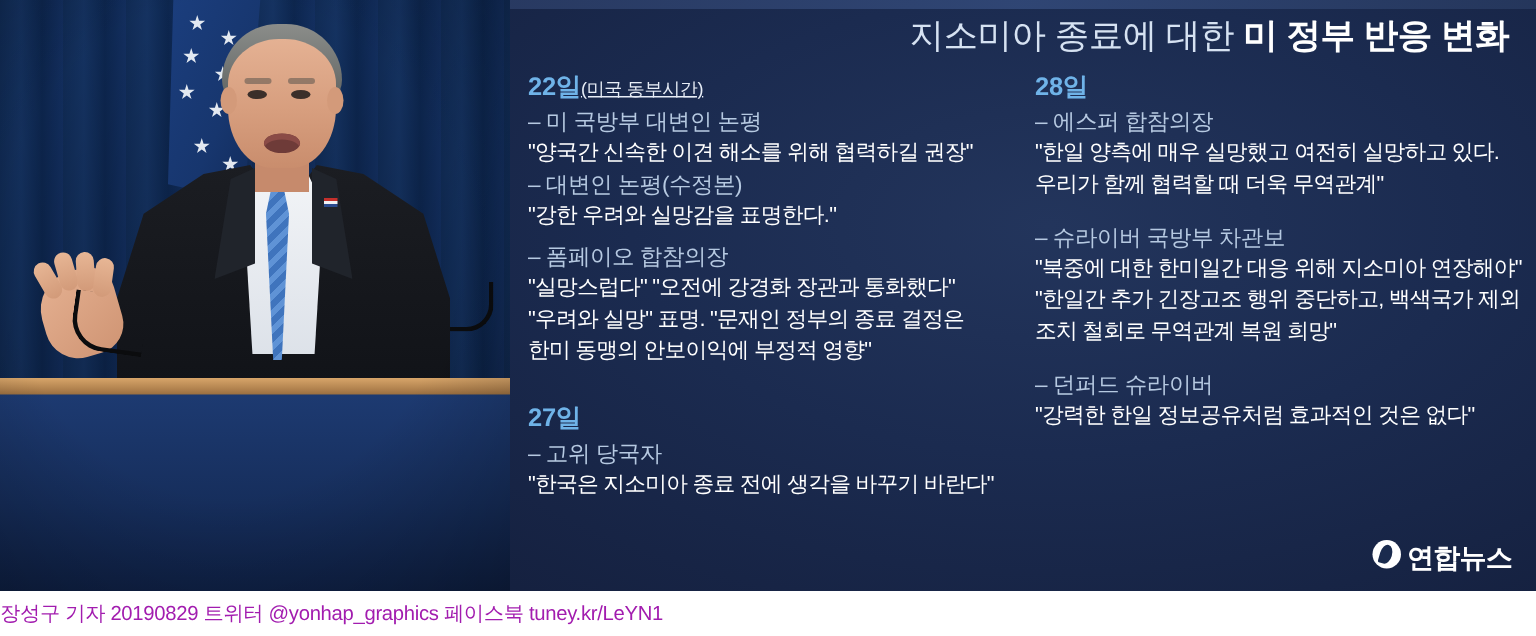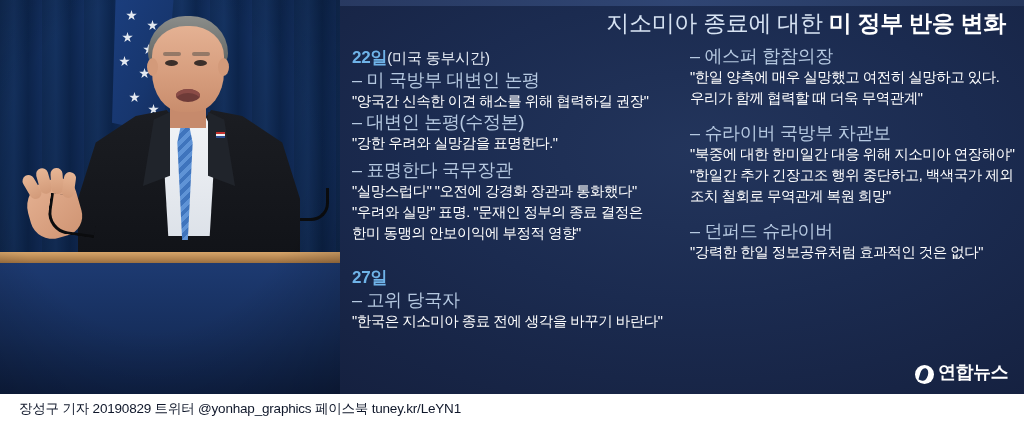--- a/index.html
+++ b/index.html
@@ -250,48 +250,49 @@
   .blk { margin-bottom: 4px; }
 
   .day {
     font-size: 17px;
     line-height: 24px;
     font-weight: bold;
     color: #6fb3e8;
     letter-spacing: -0.2px;
   }
   .day .day-note {
-    font-size: 15px;
+    font-size: 12px;
     font-weight: normal;
     color: #e8eef7;
     letter-spacing: -0.2px;
+    text-decoration: underline;
   }
   .src {
-    font-size: 18px;
+    font-size: 15px;
     line-height: 21px;
     color: #b6c9e1;
     letter-spacing: -0.3px;
   }
   .quote {
     font-size: 14.5px;
     line-height: 21px;
     color: #ffffff;
     letter-spacing: -0.5px;
   }
   .gap-sm { height: 6px; }
   .gap-md { height: 14px; }
   .gap-lg { height: 18px; }
 
   
   .logo {
     position: absolute;
     right: 16px;
     bottom: 10px;
     display: flex;
-    align-items: flex-end;
+    align-items: flex-start;
     gap: 4px;
   }
   .logo-mark {
     width: 19px; height: 19px;
     border-radius: 50%;
     background: #ffffff;
     position: relative;
     flex: 0 0 auto;
   }
   .logo-mark::before {
@@ -315,23 +316,23 @@
     position: absolute;
     left: 0;
     top: 394px;
     width: 1024px;
     height: 30px;
     background: #ffffff;
     display: flex;
     align-items: center;
   }
   .footer-text {
-    padding-left: 19px;
+    padding-left: 0;
     font-size: 13.5px;
-    color: #0f172a;
+    color: #a21caf;
     letter-spacing: -0.2px;
     white-space: nowrap;
   }
 </style>
 </head>
 <body>
 
 <div id="infographic">
 
   <div class="panel">
@@ -393,41 +394,44 @@
 
       <div class="blk">
         <div class="day">
           <span>22일</span><span class="day-note">(미국 동부시간)</span>
         </div>
         <div class="src">– 미 국방부 대변인 논평</div>
         <div class="quote">"양국간 신속한 이견 해소를 위해 협력하길 권장"</div>
         <div class="src">– 대변인 논평(수정본)</div>
         <div class="quote">"강한 우려와 실망감을 표명한다."</div>
         <div class="gap-sm"></div>
-        <div class="src">– 표명한다 국무장관</div>
+        <div class="src">– 폼페이오 합참의장</div>
         <div class="quote">"실망스럽다" "오전에 강경화 장관과 통화했다"</div>
         <div class="quote">"우려와 실망" 표명. "문재인 정부의 종료 결정은</div>
         <div class="quote">한미 동맹의 안보이익에  부정적 영향"</div>
       </div>
 
       <div class="gap-lg"></div>
 
       <div class="blk">
         <div class="day">
           <span>27일</span><span class="day-note"></span>
         </div>
         <div class="src">– 고위 당국자</div>
         <div class="quote">"한국은 지소미아 종료 전에 생각을 바꾸기 바란다"</div>
       </div>
 
     </div>
 
     <div class="col col-right">
 
       <div class="blk">
+        <div class="day">
+          <span>28일</span><span class="day-note"></span>
+        </div>
 
         <div class="src">– 에스퍼 합참의장</div>
         <div class="quote">"한일 양측에 매우 실망했고 여전히 실망하고 있다.</div>
         <div class="quote">우리가 함께 협력할 때 더욱 무역관계"</div>
 
         <div class="gap-md"></div>
 
         <div class="src">– 슈라이버 국방부 차관보</div>
         <div class="quote">"북중에 대한 한미일간 대응 위해 지소미아 연장해야"</div>
         <div class="quote">"한일간 추가 긴장고조 행위 중단하고, 백색국가 제외</div>

